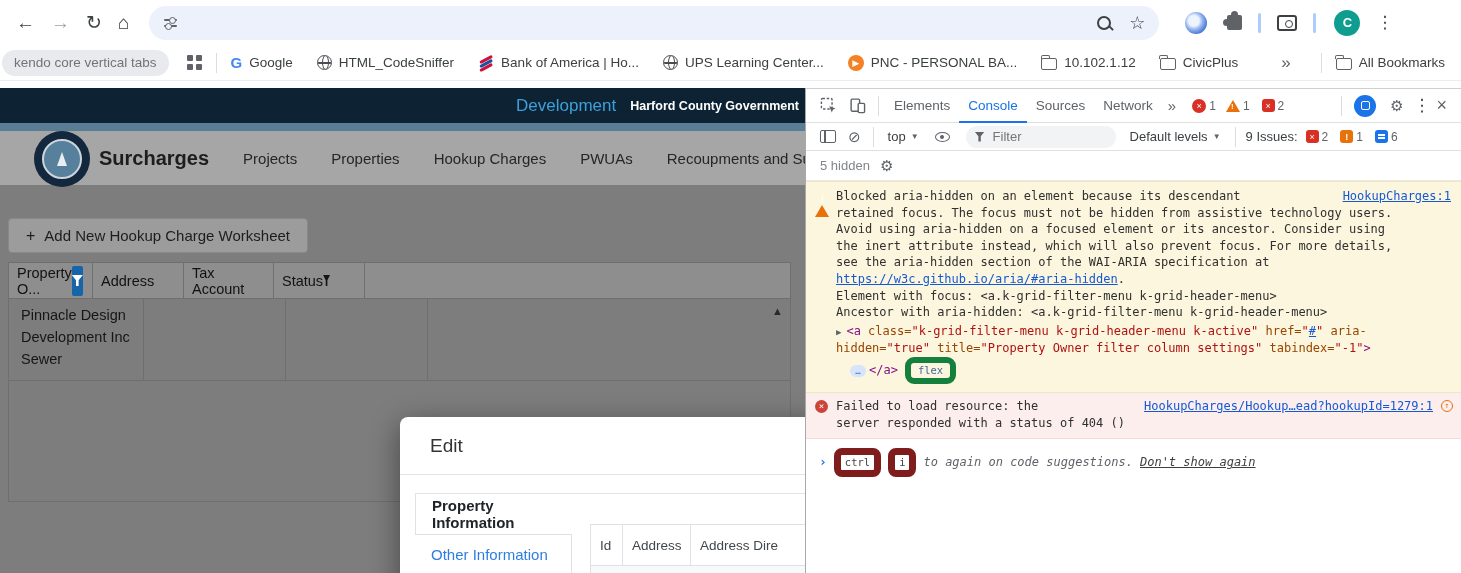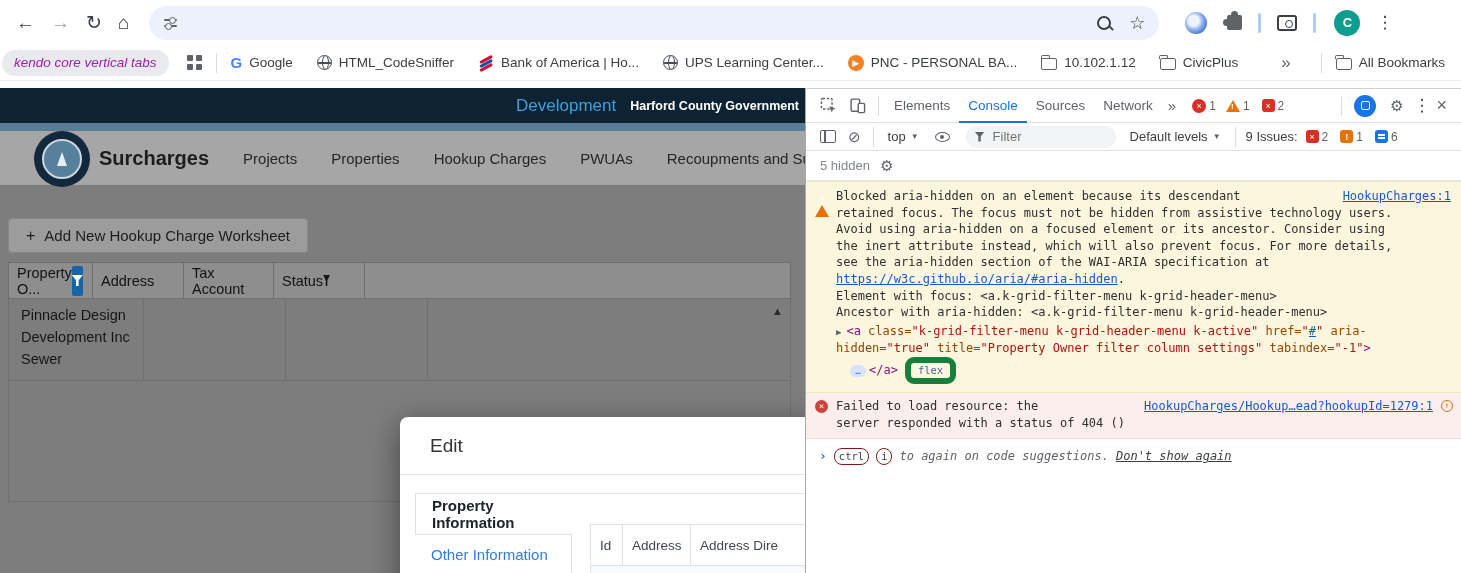--- a/index.html
+++ b/index.html
@@ -36,21 +36,21 @@
   .winsearch::after { content:""; position:absolute; right:2px; bottom:1px; width:6px; height:6px;
     border:1.5px solid #3c4043; border-radius:50%; }
   .avatar { width:26px; height:26px; border-radius:50%; background:#0f9d8f; color:#fff; font-size:13px;
     font-weight:bold; display:flex; align-items:center; justify-content:center; margin-left:18px; }
   .dots3 { font-size:17px; color:#3c4043; margin-left:16px; letter-spacing:0; }
 
   
   #bookmarks { position:absolute; left:0; top:45px; width:1461px; height:36px; background:#fff;
     display:flex; align-items:center; font-size:13.5px; color:#3c4043; border-bottom:1px solid #ededed; }
   .bm-chip { background:#e9eaee; border-radius:13px; height:26px; display:flex; align-items:center;
-    padding:0 12px; margin-left:2px; color:#a21caf;font-style:italic; }
+    padding:0 12px; margin-left:2px; color:#737373; }
   .apps-grid { display:grid; grid-template-columns:6px 6px; grid-gap:3px; margin-left:18px; }
   .apps-grid b { width:6px; height:6px; background:#5f6368; border-radius:1px; }
   .bm-sep { width:1px; height:20px; background:#dadce0; margin:0 14px; }
   .bm { display:flex; align-items:center; gap:7px; margin-right:24px; cursor:pointer; white-space:nowrap; }
   .fav-g { font-weight:bold; font-size:15px; color:#4285f4; }
   .globe { width:15px; height:15px; border:1.5px solid #494c50; border-radius:50%; position:relative; overflow:hidden; }
   .globe::before { content:""; position:absolute; top:6px; left:-1px; right:-1px; height:1.5px; background:#494c50; }
   .globe::after { content:""; position:absolute; top:-1px; bottom:-1px; left:4px; width:5px;
     border:1.5px solid #494c50; border-radius:50%; }
   .bofa { width:16px; height:12px; position:relative; }
@@ -187,21 +187,21 @@
   .flexbadge { display:inline-block; border:6px solid #15803d; border-radius:9px; padding:0 7px;
     font-size:10.5px; color:#44699c; margin-left:7px; line-height:15px; cursor:pointer; }
   .msg-error { background:#fdeeee; border-bottom:1px solid #f5dada; position:relative; padding:5px 12px 7px 30px; }
   .msg-error .src { position:absolute; right:28px; top:5px; }
   .eicon { position:absolute; left:9px; top:7px; width:13px; height:13px; border-radius:50%;
     background:#cc4437; color:#fff; font-size:9px; display:flex; align-items:center; justify-content:center; }
   .oicon { position:absolute; right:8px; top:7px; width:12px; height:12px; border-radius:50%;
     border:1.8px solid #e8710a; color:#e8710a; font-size:8px; display:flex; align-items:center; justify-content:center; }
   .prompt { display:flex; align-items:center; gap:7px; padding:9px 10px 0 13px; color:#5f6368; }
   .pchev { color:#1a73e8; font-weight:bold; font-size:13px; }
-  .keycap { border:1px solid #7f1d1d; border-radius:8px; padding:0 4px; font-size:10.5px; color:#444;
+  .keycap { border:7px solid #7f1d1d; border-radius:8px; padding:0 4px; font-size:10.5px; color:#444;
     background:#fff; line-height:15px; }
   .hint { font-style:italic; }
   .dismiss { font-style:italic; color:#3c4043; text-decoration:underline; cursor:pointer; }
 </style>
 </head>
 <body>
 
 <div id="browser-top">
   <span class="nav-ic">←</span>
   <span class="nav-ic dis">→</span>

